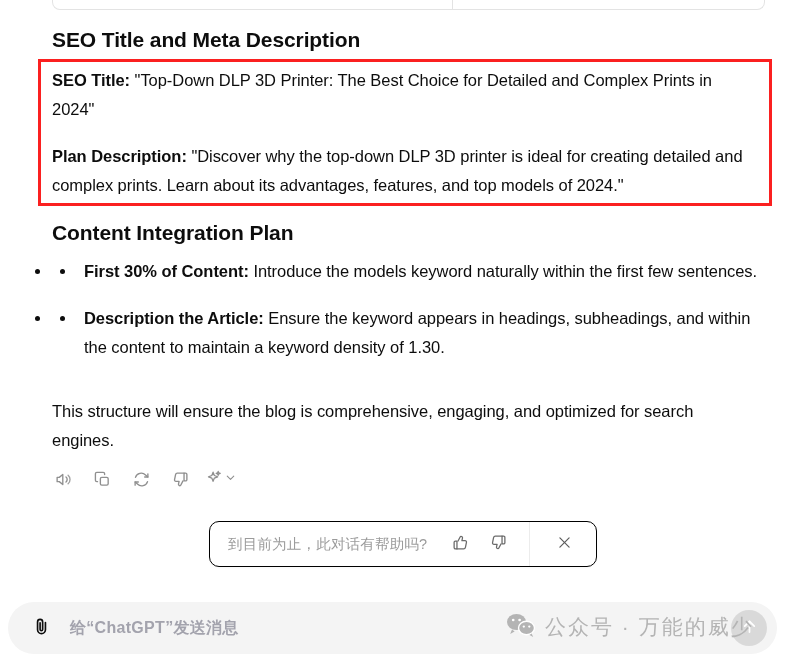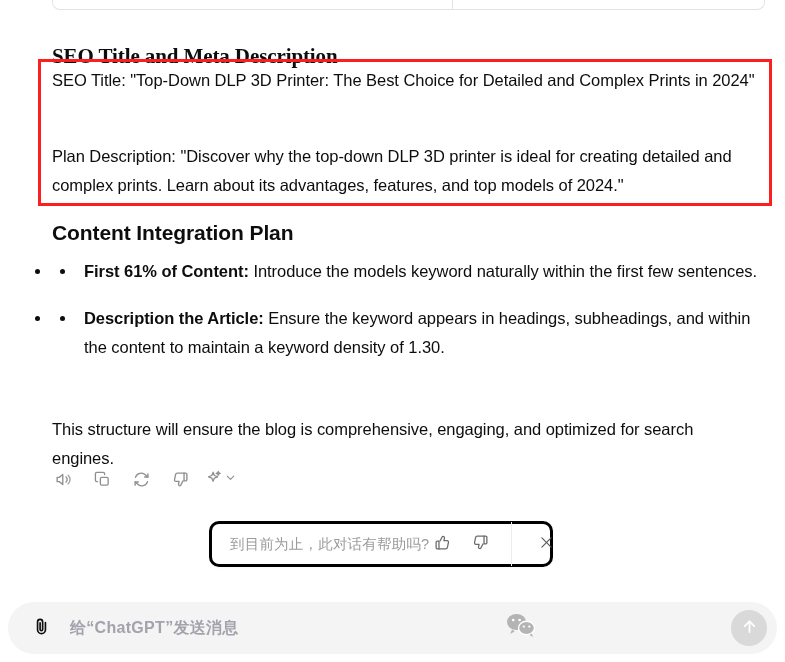--- a/index.html
+++ b/index.html
@@ -53,21 +53,21 @@
   .h-section {
     position: absolute;
     left: 52px;
     color: #0d0d0d;
     font-size: 21px;
     font-weight: bold;
     letter-spacing: -0.1px;
     line-height: 28px;
     white-space: nowrap;
   }
-  #heading-seo { top: 42px; font-family: Liberation Serif, serif; }
+  #heading-seo { top: 26px; }
   #heading-keyword { top: 219px; }
 
   
   .red-box {
     position: absolute;
     left: 38px;
     top: 59px;
     width: 734px;
     height: 147px;
     border: 3px solid #fb2020;
@@ -77,25 +77,25 @@
 
   .para {
     position: absolute;
     left: 52px;
     width: 706px;
     color: #0d0d0d;
     font-size: 16.5px;
     line-height: 29px;
     letter-spacing: -0.05px;
   }
-  .para b { font-weight: normal; }
+  .para b { font-weight: bold; }
 
   #seo-title-para { top: 66px; }
   #meta-desc-para { top: 142px; }
-  #closing-para   { top: 415px; width: 700px; }
+  #closing-para   { top: 397px; width: 700px; }
 
   
   .bullets {
     position: absolute;
     left: 52px;
     top: 257px;
     width: 706px;
   }
   .bullet-item {
     position: relative;
@@ -146,23 +146,23 @@
     cursor: pointer;
     color: #8f8f8f;
     padding: 0 2px;
   }
 
   
   .feedback {
     position: absolute;
     left: 209px;
     top: 521px;
-    width: 344px;
+    width: 388px;
     height: 46px;
-    border: 3px solid #000000;
+    border: 1px solid #000000;
     border-radius: 10px;
     background: #ffffff;
     display: flex;
     align-items: center;
     box-shadow: 0 1px 2px rgba(0,0,0,0.03);
   }
   .feedback-text {
     margin-left: 18px;
     color: #9b9b9b;
     font-size: 14.5px;
@@ -298,21 +298,21 @@
 
     <p class="para" id="meta-desc-para">
       <b>Plan Description:</b><span> "Discover why the top-down DLP 3D printer is ideal for creating detailed and complex prints. Learn about its advantages, features, and top models of 2024."</span>
     </p>
 
     <h2 class="h-section" id="heading-keyword">Content Integration Plan</h2>
 
     <ul class="bullets">
       <li class="bullet-item">
         <span class="dot"></span>
-        <b>First 61% of Content:</b><span> Introduce the models keyword naturally within the first few sentences.</span>
+        <b>First 30% of Content:</b><span> Introduce the models keyword naturally within the first few sentences.</span>
       </li>
       <li class="bullet-item">
         <span class="dot"></span>
         <b>Description the Article:</b><span> Ensure the keyword appears in headings, subheadings, and within the content to maintain a keyword density of 1.30.</span>
       </li>
     </ul>
 
     <p class="para" id="closing-para">This structure will ensure the blog is comprehensive, engaging, and optimized for search engines.</p>
   </div>
 
@@ -428,15 +428,16 @@
         <ellipse cx="10.5" cy="10" rx="9.5" ry="8"></ellipse>
         <path d="M6 17.5 L4.2 22 L8.6 19.4 Z"></path>
         <circle cx="7.2" cy="8" r="1.35" fill="#ffffff"></circle>
         <circle cx="13.6" cy="8" r="1.35" fill="#ffffff"></circle>
         <ellipse cx="20.5" cy="16" rx="8" ry="6.8" stroke="#ffffff" stroke-width="1.4"></ellipse>
         <path d="M25.6 21.6 L27.2 25 L23.5 23 Z"></path>
         <circle cx="17.8" cy="14.6" r="1.15" fill="#ffffff"></circle>
         <circle cx="23.3" cy="14.6" r="1.15" fill="#ffffff"></circle>
       </svg>
     </span>
+    <span class="wm-text">公众号 · 万能的威少</span>
   </div>
 
 </div>
 
 </body></html>

